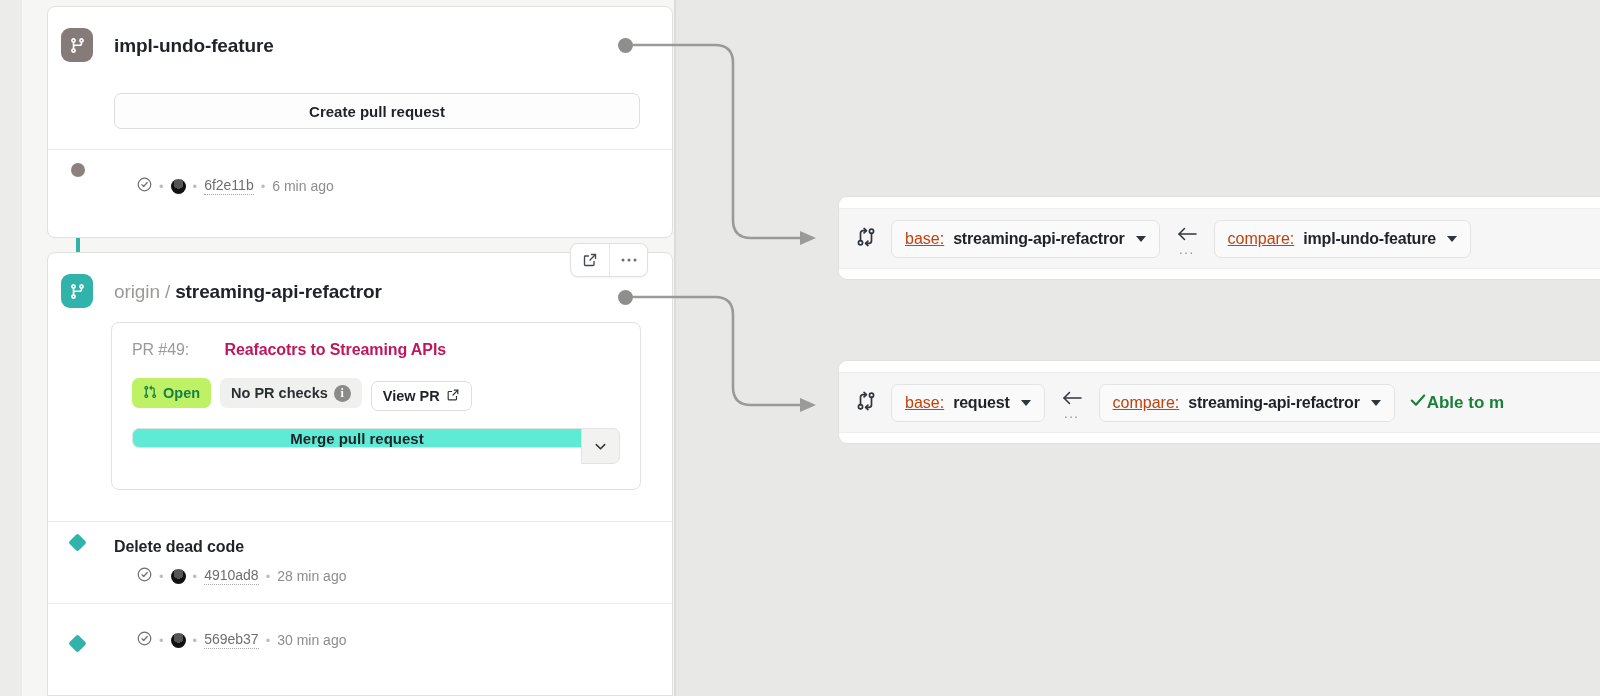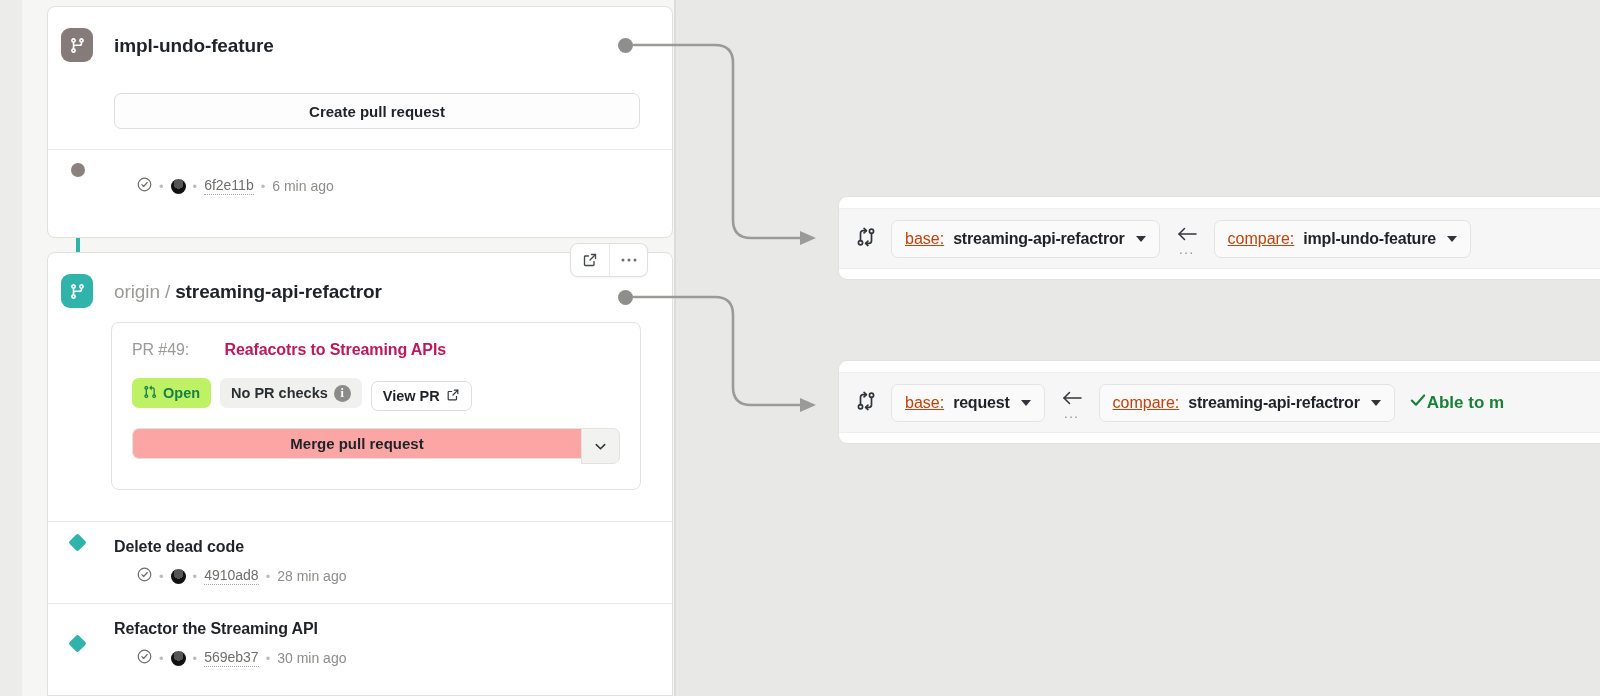--- a/index.html
+++ b/index.html
@@ -130,21 +130,21 @@
   .info-dot {
     width: 17px; height: 17px; border-radius: 50%; background: #8b8b89;
     color: #fff; font-size: 12px; font-weight: 700;
     display: flex; align-items: center; justify-content: center;
     font-family: "Liberation Serif", serif;
   }
 
   .merge-group { display: flex; margin-top: 17px; }
   .merge-btn {
     flex: 1; display: flex; align-items: center; justify-content: center;
-    height: 31px; background: #fca5a5; border: 1px solid #e2e2e0;
+    height: 20px; background: #5eead4; border: 1px solid #e2e2e0;
     border-right: none; border-radius: 7px 0 0 7px;
     font-size: 15px; font-weight: 600; color: #1f2328; cursor: pointer;
   }
   .merge-caret {
     width: 39px; display: flex; align-items: center; justify-content: center;
     height: 36px; background: #f2f2f0; border: 1px solid #e2e2e0;
     border-radius: 0 7px 7px 0; cursor: pointer;
   }
 
   
@@ -277,21 +277,20 @@
         <span class="dot-sep">•</span>
         <a class="commit-sha" href="#">4910ad8</a>
         <span class="dot-sep">•</span>
         <span>28 min ago</span>
       </div>
     </div>
 
     <div class="card-divider"></div>
 
     <div class="commit-row">
-      <div class="commit-title">Refactor the Streaming API</div>
       <div class="commit-meta">
         <span class="check-circle">
           <svg width="15" height="15" viewBox="0 0 16 16">
               <circle cx="8" cy="8" r="6.7" fill="none" stroke="#6e6e6c" stroke-width="1.3"></circle>
               <path d="M5.2 8.2 L7.1 10.1 L10.9 5.9" fill="none" stroke="#6e6e6c" stroke-width="1.3" stroke-linecap="round" stroke-linejoin="round"></path>
             </svg>
         </span>
         <span class="dot-sep">•</span>
         <span class="avatar"></span>
         <span class="dot-sep">•</span>

